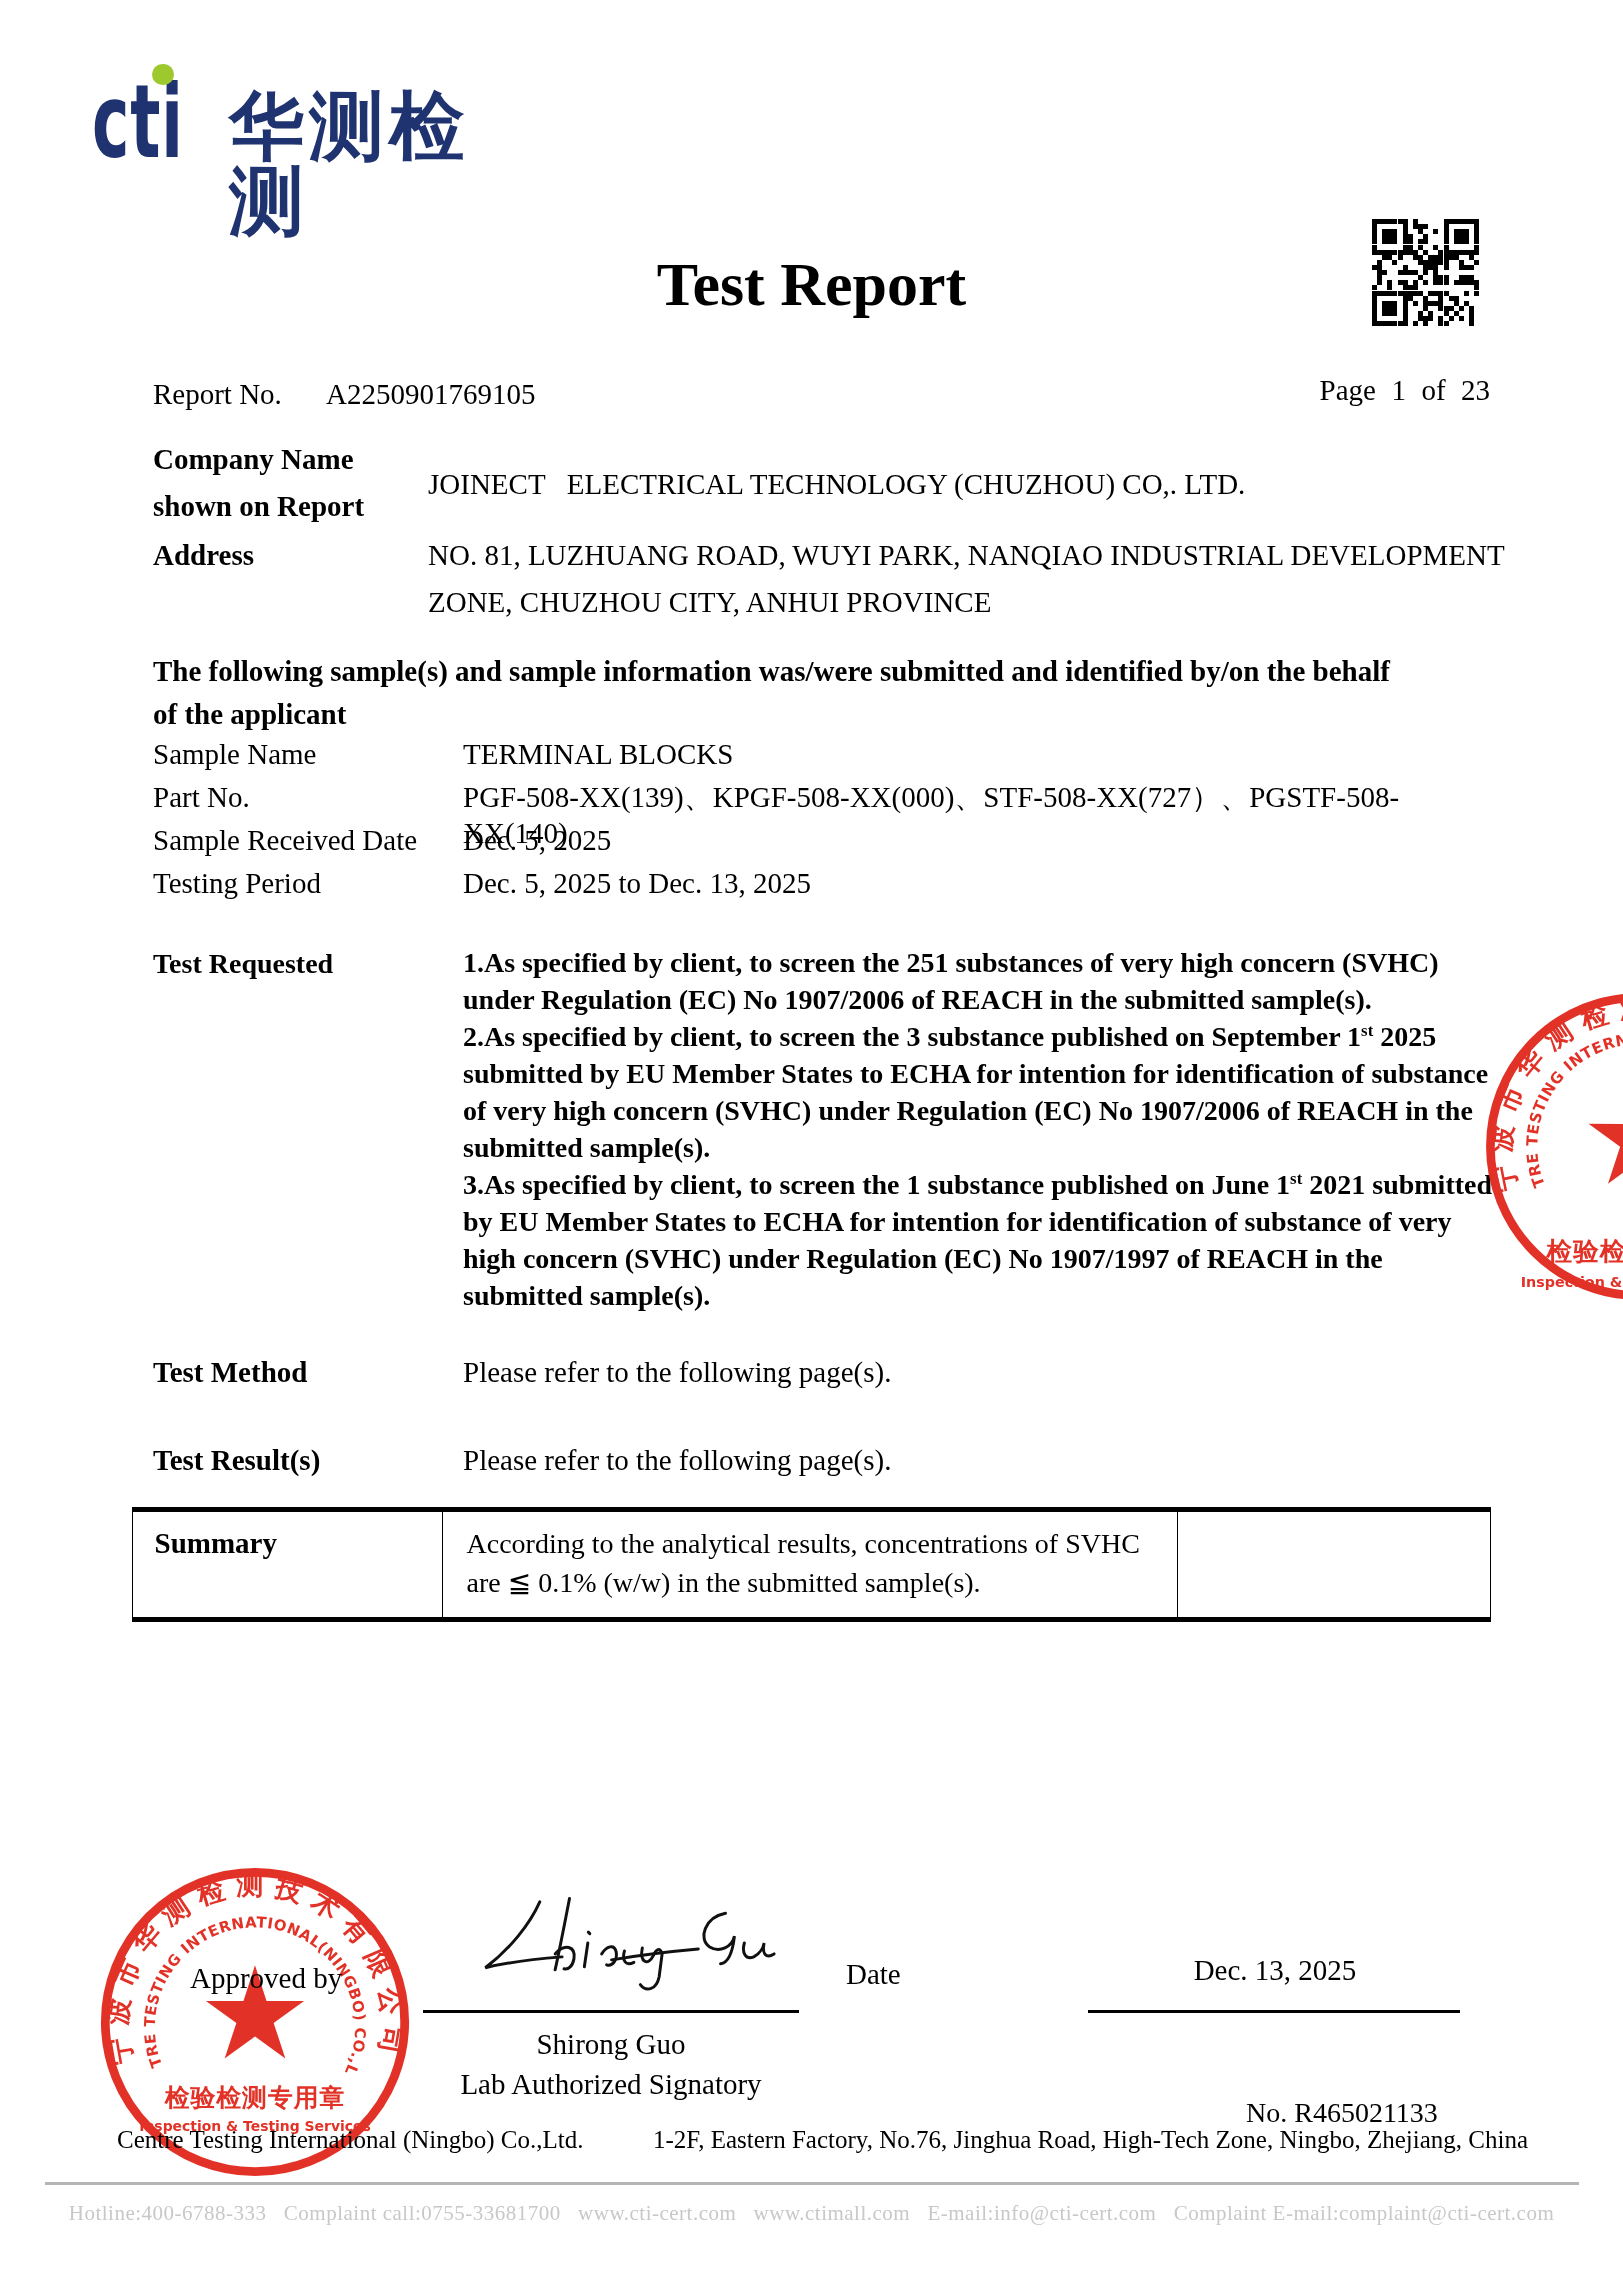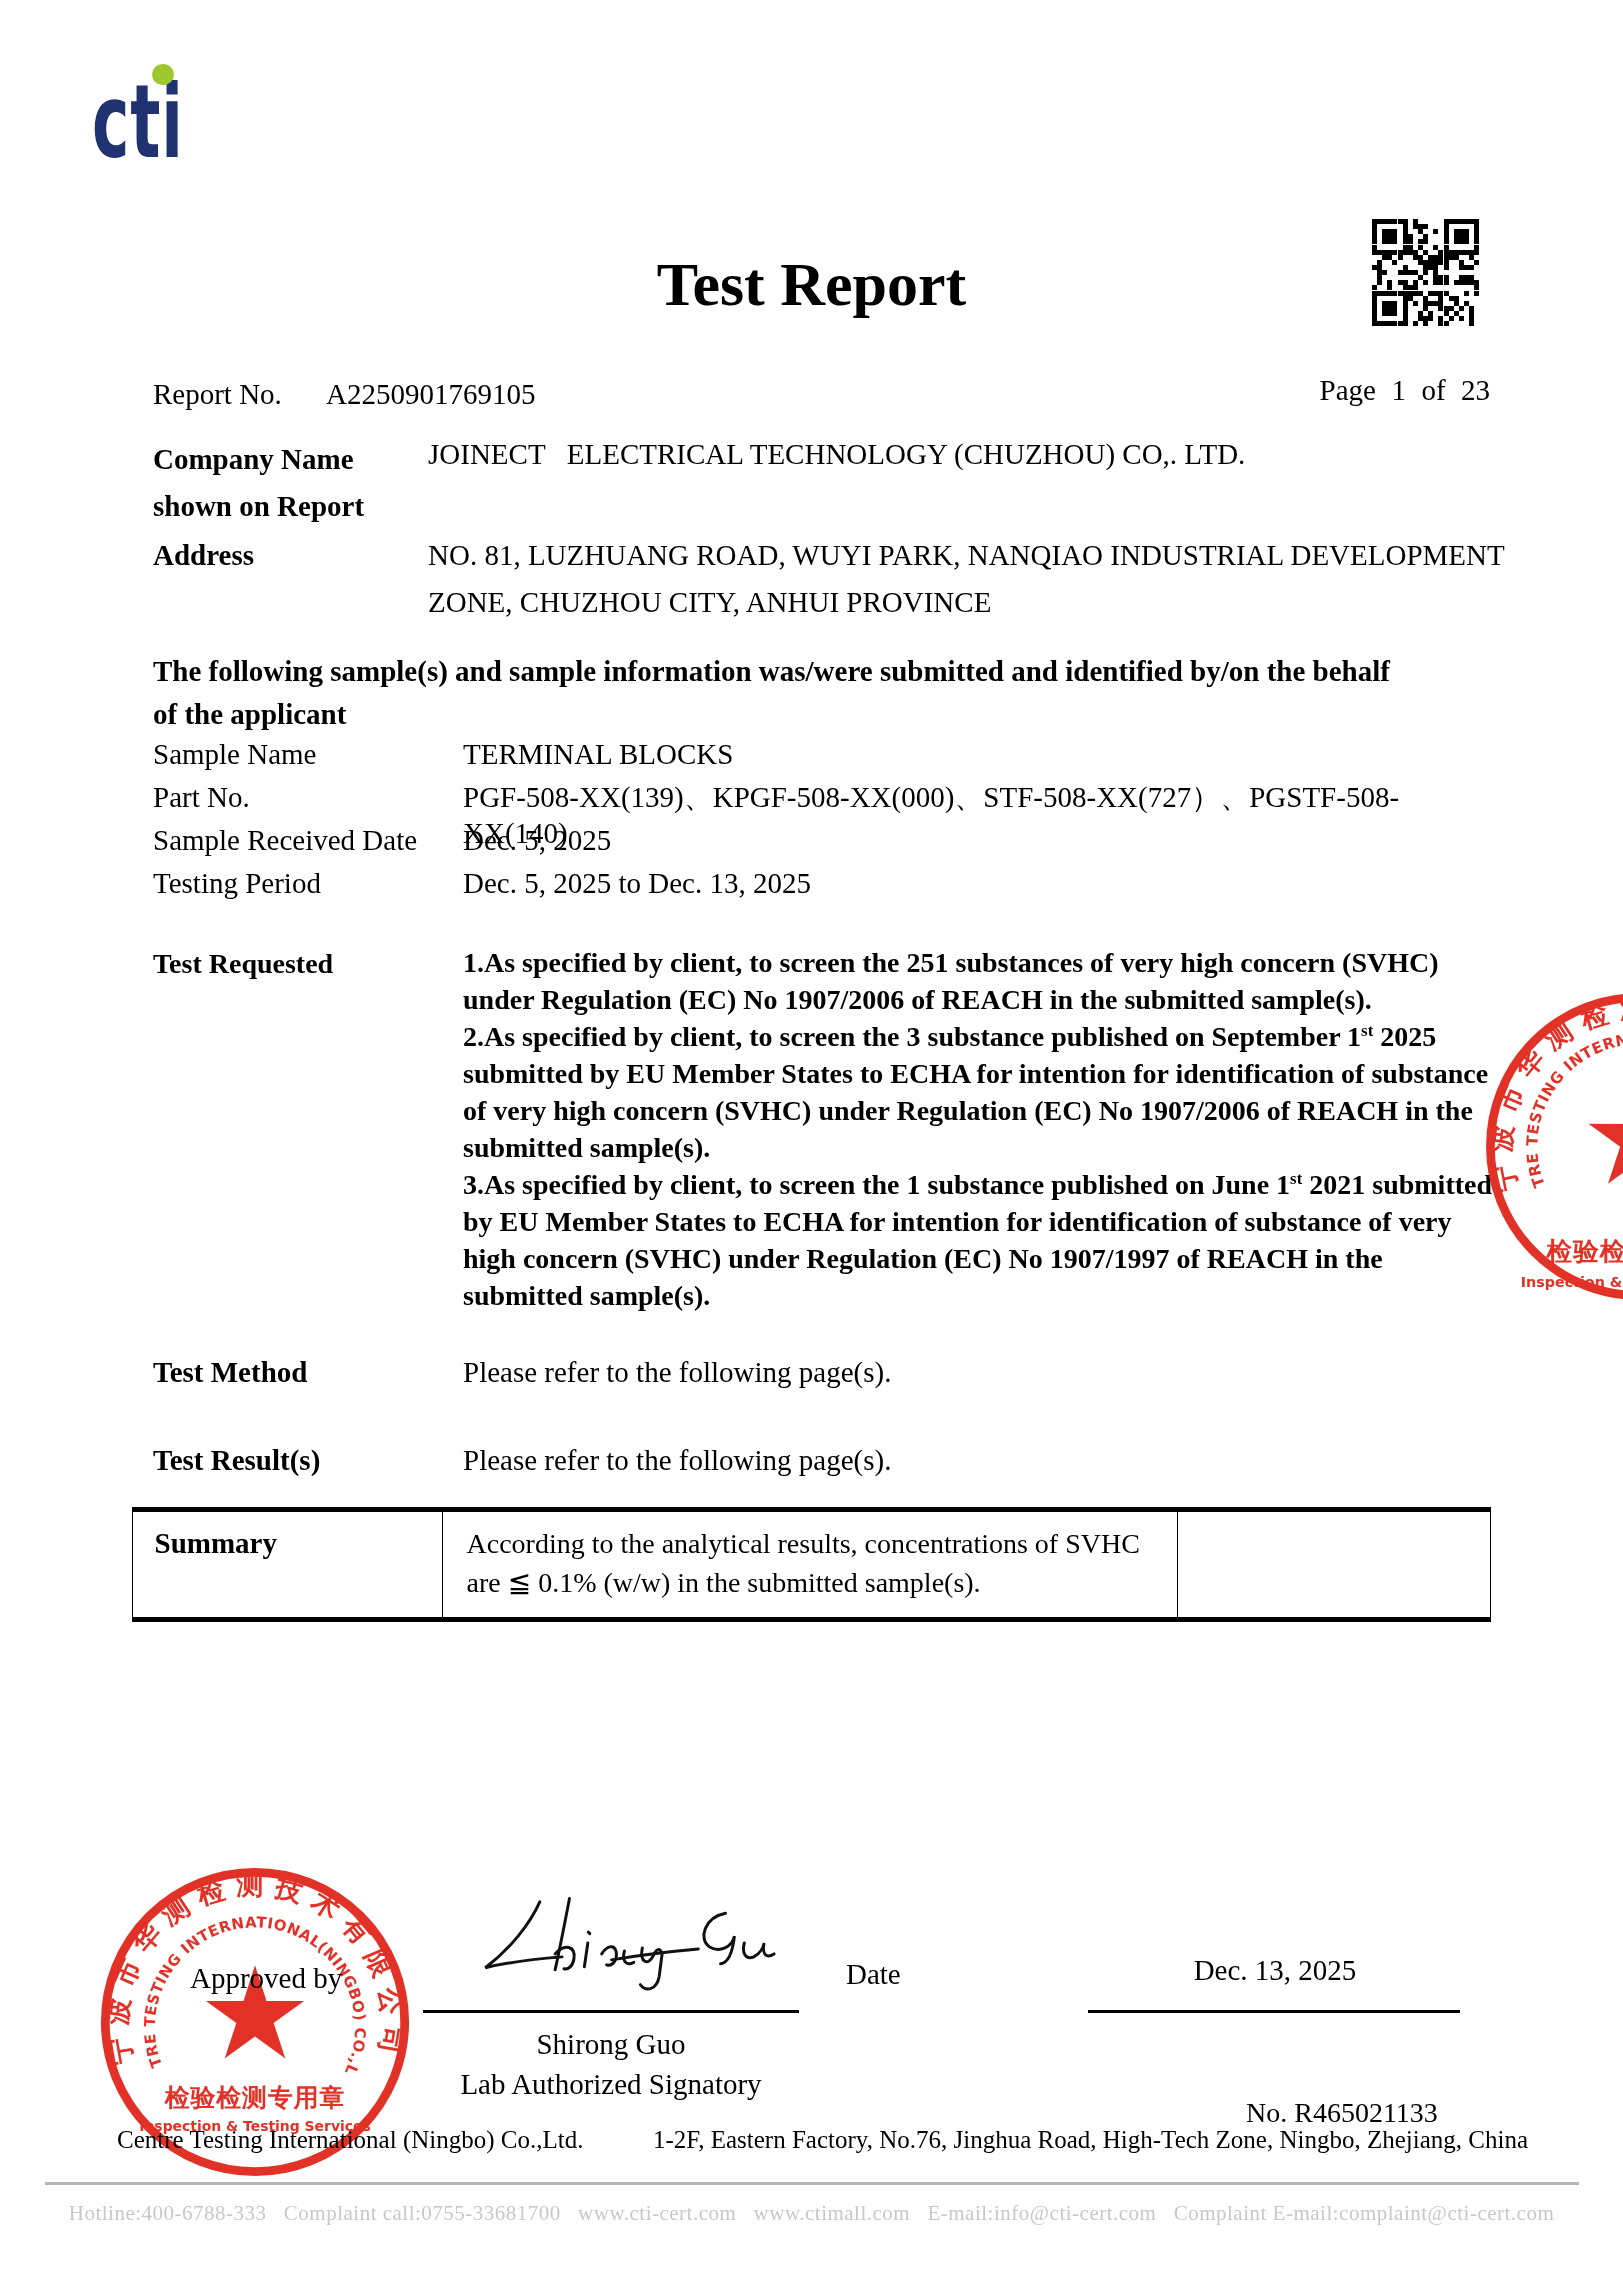--- a/index.html
+++ b/index.html
@@ -45,20 +45,21 @@
   .stamp-text-cn{font-family:"DejaVu Sans","Liberation Sans",sans-serif;font-weight:bold;}
   .stamp-text-en{font-family:"DejaVu Sans","Liberation Sans",sans-serif;font-weight:bold;}
   sup.st{font-size:60%;vertical-align:super;line-height:0;}
 </style>
 </head>
 <body>
 
 <div class="abs logo">
   <div class="abs logo-cti">cti</div>
   <div class="abs logo-dot"></div>
+  <div class="abs logo-cn">华测检测</div>
 </div>
 
 <div class="abs title">Test Report</div>
 
 <div class="abs qr">
     <i style="left:0px;top:0px"></i>
     <i style="left:5.1px;top:0px"></i>
     <i style="left:10.2px;top:0px"></i>
     <i style="left:15.3px;top:0px"></i>
     <i style="left:20.4px;top:0px"></i>
@@ -287,21 +288,21 @@
     <i style="left:72px;top:102px"></i>
     <i style="left:97px;top:102px"></i>
   </div>
 
 <div class="abs t56" style="left:153px;top:376px;">Report No.</div>
 <div class="abs t56" style="left:326px;top:376px;">A2250901769105</div>
 <div class="abs t56 page-num">Page 1 of 23</div>
 
 <div class="abs t56 b" style="left:153px;top:441px;">Company Name</div>
 <div class="abs t56 b" style="left:153px;top:488px;">shown on Report</div>
-<div class="abs t56 pre" style="left:428px;top:436px;">JOINECT   ELECTRICAL TECHNOLOGY (CHUZHOU) CO,. LTD.</div>
+<div class="abs t56 pre" style="left:428px;top:466px;">JOINECT   ELECTRICAL TECHNOLOGY (CHUZHOU) CO,. LTD.</div>
 <div class="abs t56 b" style="left:153px;top:537px;">Address</div>
 <div class="abs t56" style="left:428px;top:537px;">NO. 81, LUZHUANG ROAD, WUYI PARK, NANQIAO INDUSTRIAL DEVELOPMENT</div>
 <div class="abs t56" style="left:428px;top:584px;">ZONE, CHUZHOU CITY, ANHUI PROVINCE</div>
 
 <div class="abs t56 b" style="left:153px;top:650px;width:1258px;line-height:43px;">The following sample(s) and sample information was/were submitted and identified by/on the behalf of the applicant</div>
 
 <div class="abs t56" style="left:153px;top:736px;">Sample Name</div>
 <div class="abs t56" style="left:463px;top:736px;">TERMINAL BLOCKS</div>
 
 <div class="abs t56" style="left:153px;top:779px;">Part No.</div>

